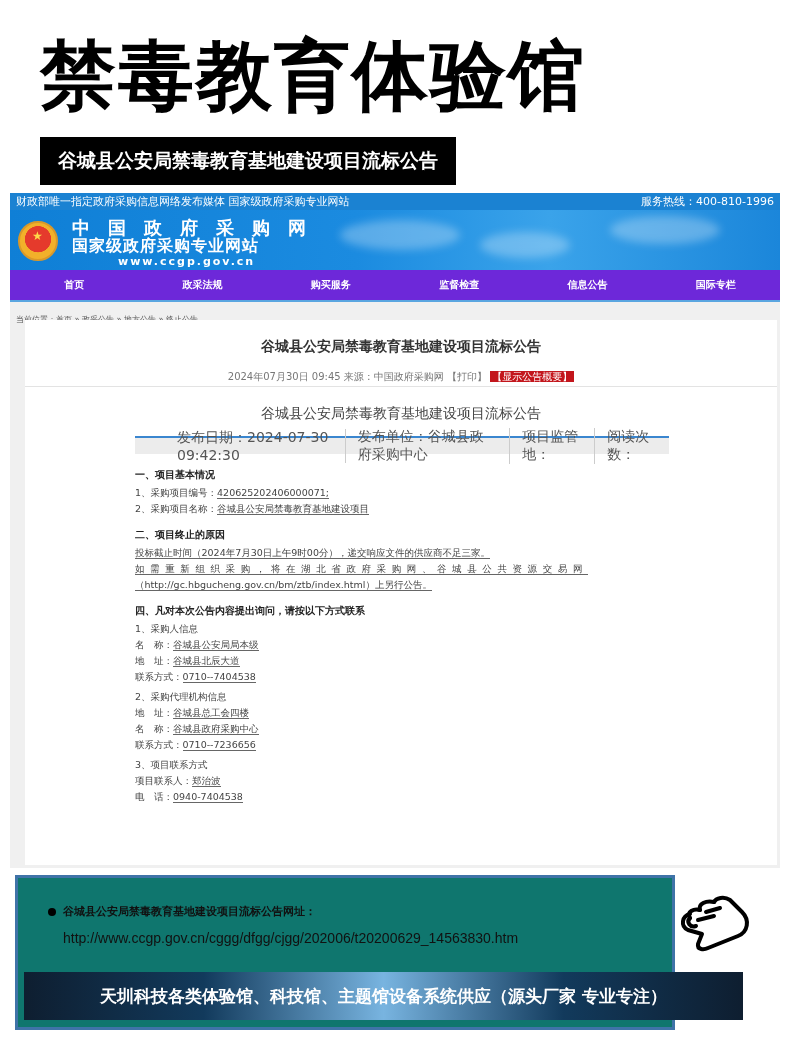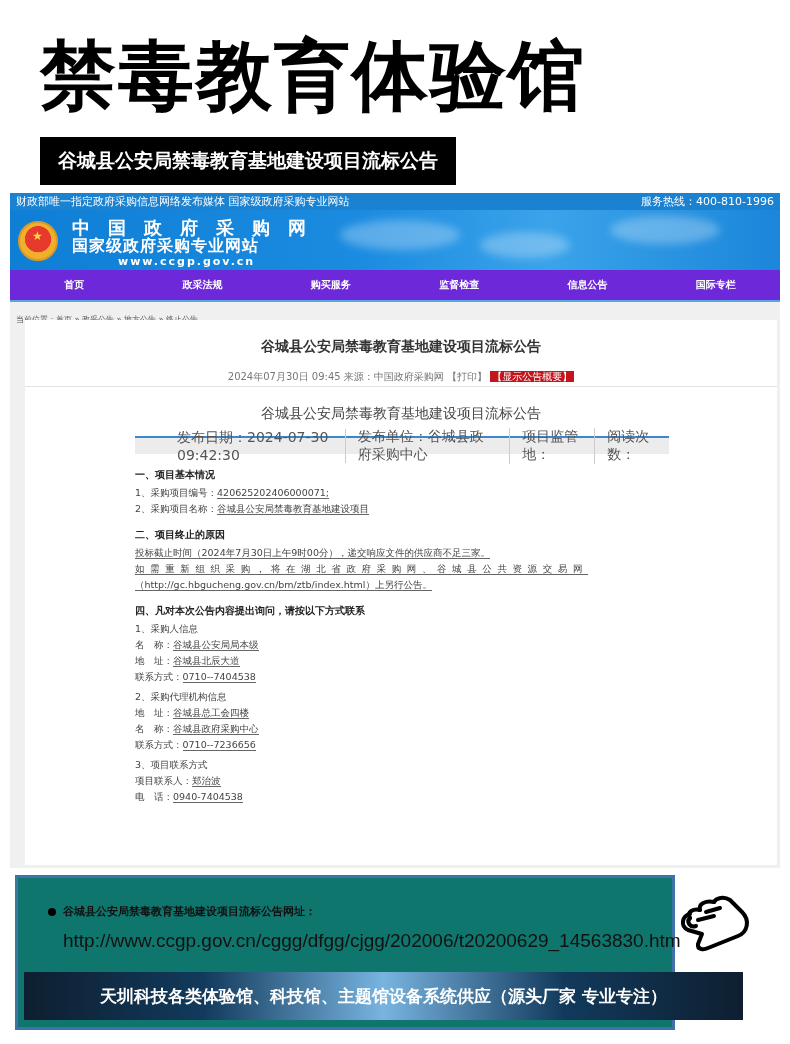--- a/index.html
+++ b/index.html
@@ -65,21 +65,21 @@
   .gap { height: 4px; }
   .justify { letter-spacing: 5.6px; }
 
   
   .callout {
     position: absolute; left: 15px; top: 875px; width: 660px; height: 155px;
     border: 3px solid #3f73a8; background: #0f766e;
   }
   .bullet-dot { position: absolute; left: 30px; top: 30px; width: 8px; height: 8px; background: #000; border-radius: 50%; }
   .callout-label { position: absolute; left: 45px; top: 26px; font-size: 11px; color: #111; font-weight: bold; }
-  .callout-url { position: absolute; left: 45px; top: 52px; font-size: 19px; color: #111; font-family: "Liberation Sans", sans-serif; }
+  .callout-url { position: absolute; left: 45px; top: 52px; font-size: 14px; color: #111; font-family: "Liberation Sans", sans-serif; }
   .hand-icon { position: absolute; left: 658px; top: 14px; width: 78px; height: 62px; }
   .footer-band {
     position: absolute; left: 6px; top: 94px; width: 719px; height: 48px;
     background: linear-gradient(90deg, #0e1e30 0%, #123a5c 25%, #78b4e0 50%, #123a5c 75%, #0e1e30 100%);
     color: #fff; font-size: 17px; font-weight: bold;
     display: flex; align-items: center; justify-content: center;
   }
 </style>
 </head>
 <body>

